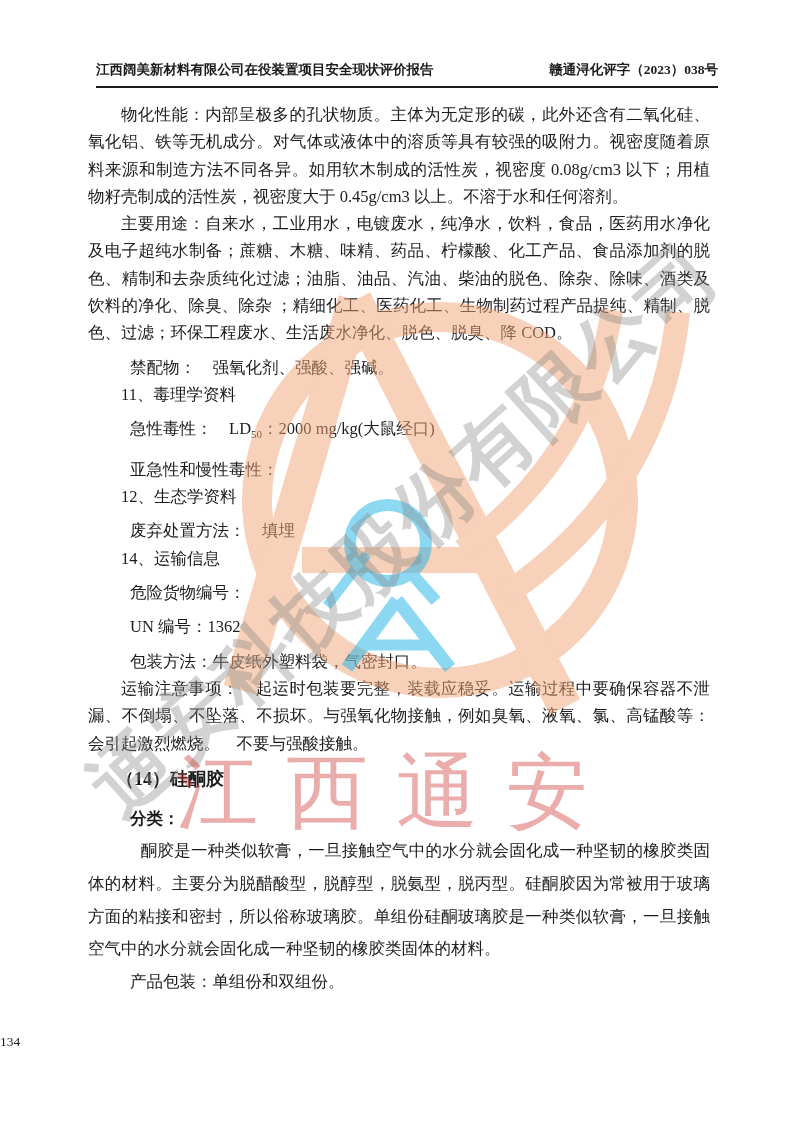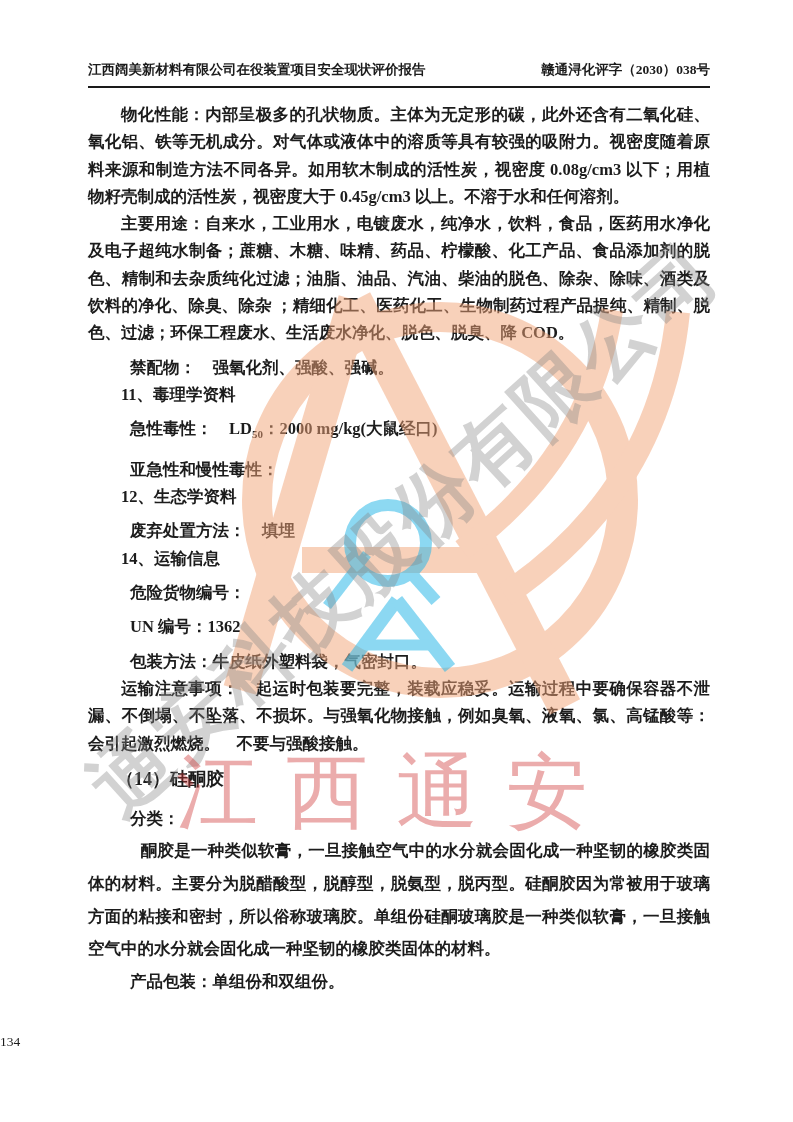--- a/index.html
+++ b/index.html
@@ -8,34 +8,34 @@
     position:relative;
     width:793px;height:1122px;
     background:#ffffff;
     margin:0 auto;
     overflow:hidden;
     font-family:"Liberation Serif","DejaVu Serif",serif;
     color:#1c1c1c;
   }
   
   .header{
-    position:absolute;left:88px;top:61px;width:622px;
+    position:absolute;left:96px;top:61px;width:622px;
     display:flex;justify-content:space-between;align-items:flex-end;
     font-size:13.5px;font-weight:bold;
     border-bottom:2px solid #1a1a1a;
     padding-bottom:7px;
     z-index:2;
   }
   
   .body-text{
     position:absolute;left:88px;top:101px;width:622px;
     font-size:16.5px;line-height:27.3px;
     z-index:2;
   }
-  .blk{text-align:justify;text-align-last:left;font-weight:bold;}
+  .blk{text-align:justify;text-align-last:left;}
   .c-para{text-indent:2em;}
   .c-num{text-indent:2em;}
   .c-lbl{text-indent:2.55em;margin-top:7px;}
   .c-heading{font-weight:bold;font-size:18px;text-indent:1.55em;margin:7px 0 6px 0;line-height:30px;}
   .c-para-wide{text-indent:3.2em;line-height:32.6px;}
   .c-lbl-wide{text-indent:2.55em;line-height:32.6px;}
   .c-gap-top{margin-top:9px;}
   .c-bold{font-weight:bold;}
   sub{font-size:11px;}
   
@@ -65,21 +65,21 @@
     font-family:"Liberation Serif","DejaVu Serif",serif;
   }
 </style>
 </head>
 <body>
 
 <div class="page">
 
   <div class="header">
     <span>江西阔美新材料有限公司在役装置项目安全现状评价报告</span>
-    <span>赣通浔化评字（2030）038号</span>
+    <span>赣通浔化评字（2023）038号</span>
   </div>
 
   <div class="body-text" id="body-content">
       <div class="blk c-para">物化性能：内部呈极多的孔状物质。主体为无定形的碳，此外还含有二氧化硅、氧化铝、铁等无机成分。对气体或液体中的溶质等具有较强的吸附力。视密度随着原料来源和制造方法不同各异。如用软木制成的活性炭，视密度 0.08g/cm3 以下；用植物籽壳制成的活性炭，视密度大于 0.45g/cm3 以上。不溶于水和任何溶剂。</div>
       <div class="blk c-para">主要用途：自来水，工业用水，电镀废水，纯净水，饮料，食品，医药用水净化及电子超纯水制备；蔗糖、木糖、味精、药品、柠檬酸、化工产品、食品添加剂的脱色、精制和去杂质纯化过滤；油脂、油品、汽油、柴油的脱色、除杂、除味、酒类及饮料的净化、除臭、除杂 ；精细化工、医药化工、生物制药过程产品提纯、精制、脱色、过滤；环保工程废水、生活废水净化、脱色、脱臭、降 COD。</div>
       <div class="blk c-lbl">禁配物：　强氧化剂、强酸、强碱。</div>
       <div class="blk c-num">11、毒理学资料</div>
       <div class="blk c-lbl"><span>急性毒性：　LD</span><sub>50</sub><span>：2000 mg/kg(大鼠经口)</span></div>
       <div class="blk c-lbl">亚急性和慢性毒性：</div>
       <div class="blk c-num">12、生态学资料</div>

